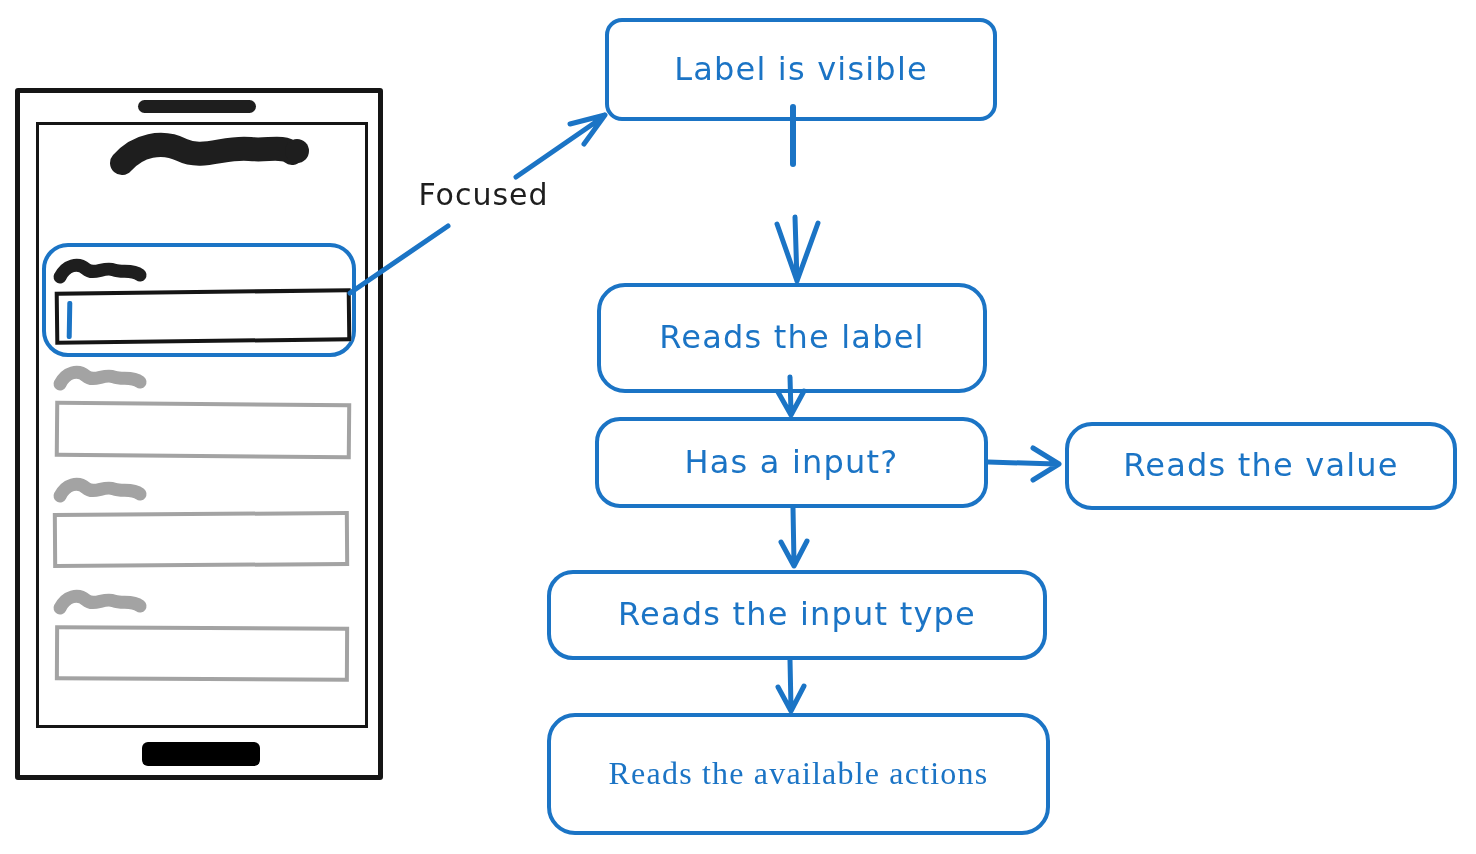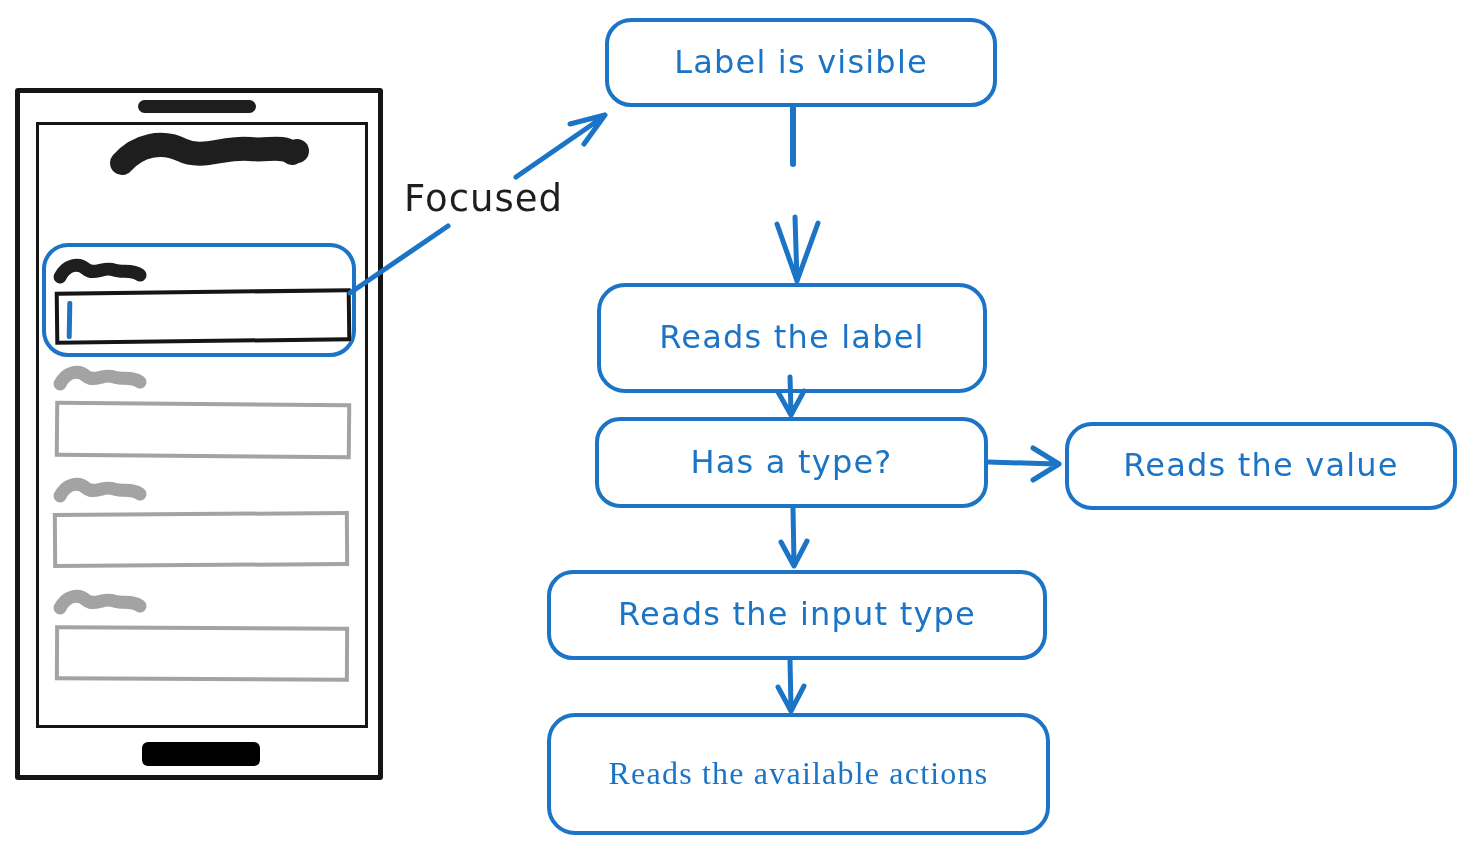--- a/index.html
+++ b/index.html
@@ -21,33 +21,33 @@
     background: #ffffff;
     color: var(--accent-blue, #1b74c5);
     display: flex;
     align-items: center;
     justify-content: center;
     text-align: center;
     font-size: 32px;
     letter-spacing: 1.2px;
     line-height: 1.3;
   }
-  #n-label-visible   { left: 605px;  top: 18px;  width: 392px; height: 89px;  border-radius: 26px; }
+  #n-label-visible   { left: 605px;  top: 18px;  width: 392px; height: 103px;  border-radius: 17px; }
   #n-reads-label     { left: 597px;  top: 283px; width: 390px; height: 110px;  border-radius: 28px; }
   #n-has-value       { left: 595px;  top: 417px; width: 393px; height: 91px;  border-radius: 25px; }
   #n-reads-value     { left: 1065px; top: 422px; width: 392px; height: 88px;  border-radius: 27px; }
   #n-input-type      { left: 547px;  top: 570px; width: 500px; height: 90px;  border-radius: 26px; }
   #n-actions         { left: 547px;  top: 713px; width: 503px; height: 122px; border-radius: 28px; font-family: Liberation Serif, serif; }
   #n-actions .node-text { width: 380px; }
 
   
   .annot {
     position: absolute;
     color: var(--ink-black, #1e1e1e);
-    font-size: 37px;
+    font-size: 30px;
     letter-spacing: 1px;
     text-align: center;
   }
   #t-focused       { left: 396px; top: 177px; width: 175px; }
   #t-screen-reader { left: 648px; top: 175px; width: 292px; }
 
   
   .phone-frame {
     position: absolute;
     left: 15px; top: 88px; width: 368px; height: 692px;
@@ -129,21 +129,21 @@
     <div class="phone-home"></div>
   </div>
 
   <div class="node" id="n-label-visible">
     <span class="node-text">Label is visible</span>
   </div>
   <div class="node" id="n-reads-label">
     <span class="node-text">Reads the label</span>
   </div>
   <div class="node" id="n-has-value">
-    <span class="node-text">Has a type?</span>
+    <span class="node-text">Has a input?</span>
   </div>
   <div class="node" id="n-reads-value">
     <span class="node-text">Reads the value</span>
   </div>
   <div class="node" id="n-input-type">
     <span class="node-text">Reads the input type</span>
   </div>
   <div class="node" id="n-actions">
     <span class="node-text">Reads the available actions</span>
   </div>

